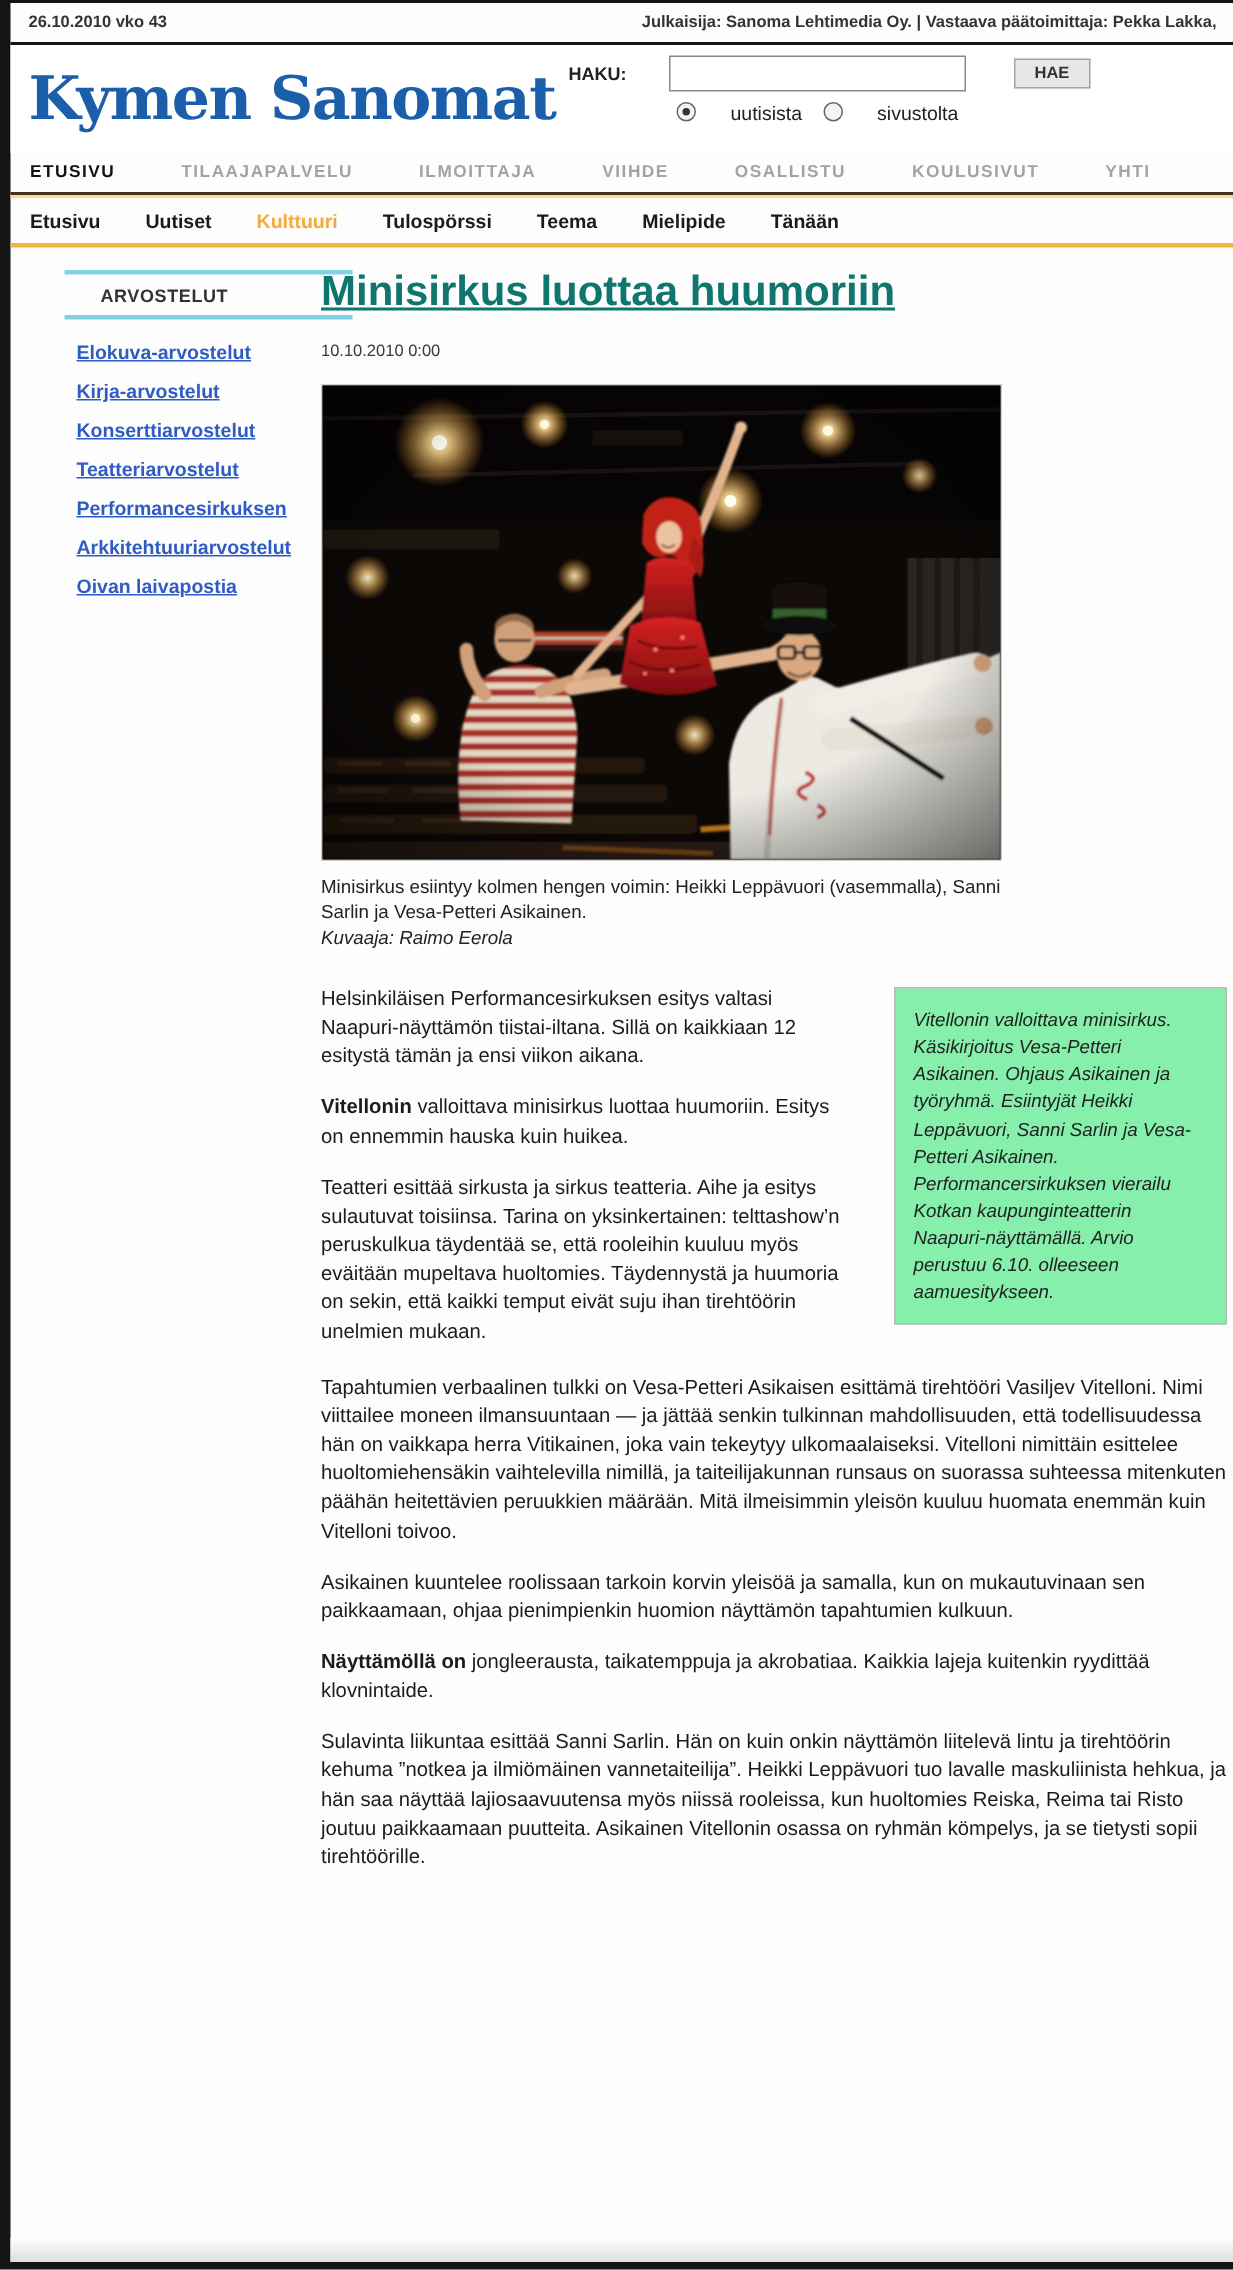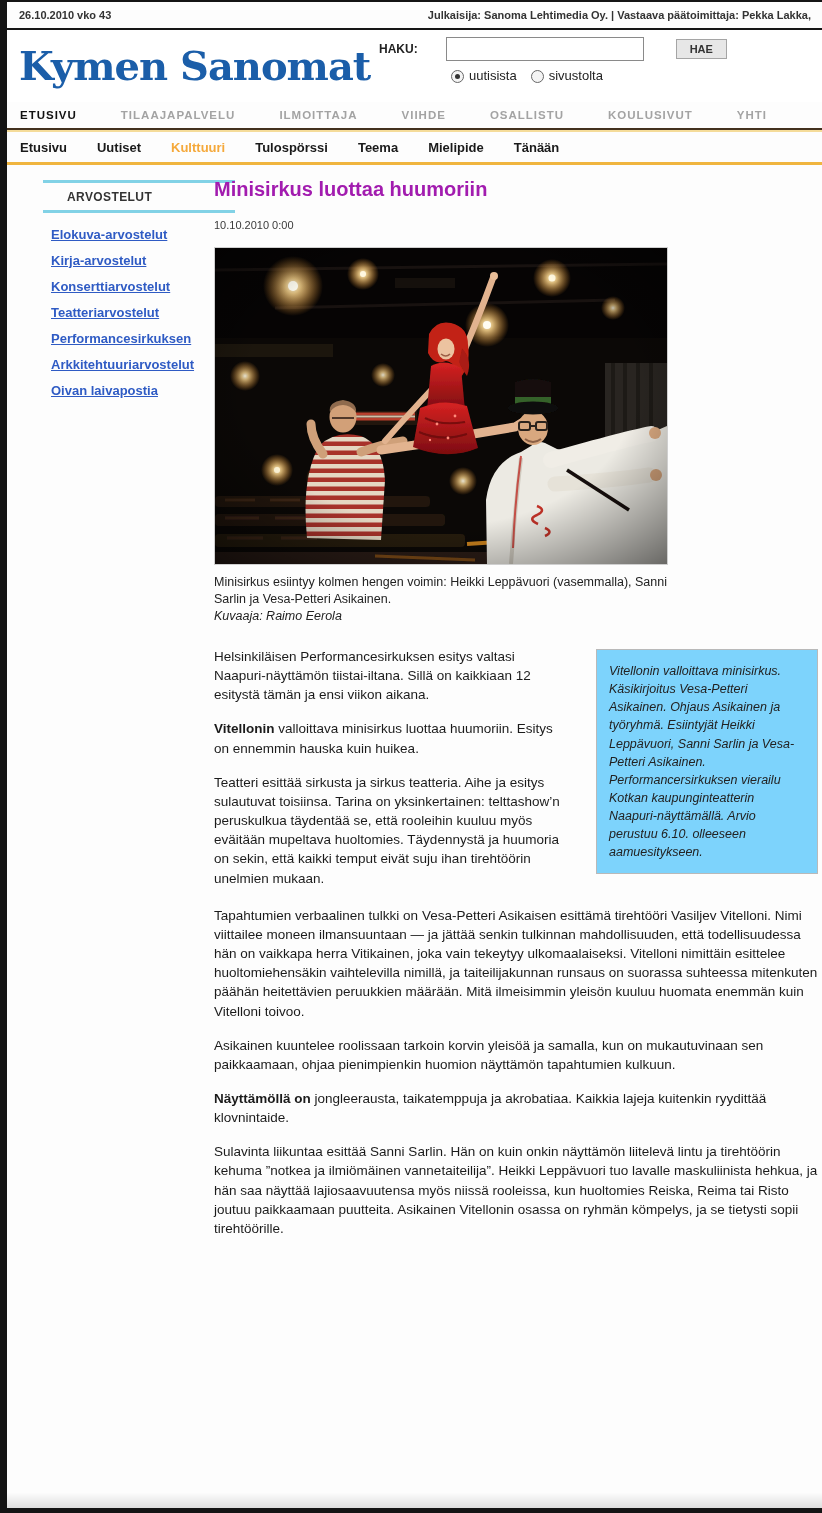--- a/index.html
+++ b/index.html
@@ -14,21 +14,21 @@
   .header{position:relative;height:72px;background:#fff;}
   .logo{position:absolute;left:12px;top:12px;font-family:"DejaVu Serif","Liberation Serif",serif;
         font-weight:700;font-size:40px;letter-spacing:-1px;color:#1b5ea9;cursor:pointer;}
   .search{position:absolute;left:372px;top:7px;}
   .search-row{display:flex;align-items:center;gap:20px;}
   .search-label{font-size:12px;font-weight:700;color:#222;margin-right:8px;}
   .search-input{width:192px;height:20px;border:1px solid #8a8a8a;background:#fff;}
   .search-btn{margin-left:12px;padding:3px 13px;background:#e7e7e7;border:1px solid #a5a5a5;
               font-size:11px;font-weight:700;color:#333;cursor:pointer;}
   .radio-row{display:flex;align-items:center;gap:14px;margin:7px 0 0 72px;font-size:13px;color:#222;}
-  .radio-opt{display:flex;align-items:flex-end;gap:5px;cursor:pointer;}
+  .radio-opt{display:flex;align-items:flex-start;gap:23px;cursor:pointer;}
   .radio{width:11px;height:11px;border:1px solid #666;border-radius:50%;background:#f4f4f4;
          display:inline-flex;align-items:center;justify-content:center;}
   .radio.sel::after{content:"";width:5px;height:5px;border-radius:50%;background:#333;}
   
   .mainnav{display:flex;align-items:center;gap:44px;height:26px;padding-left:13px;
            font-size:11.5px;font-weight:700;letter-spacing:1px;white-space:nowrap;overflow:hidden;}
   .mainnav .nav-item{color:#a3a3a3;cursor:pointer;}
   .mainnav .nav-item.active{color:#111;}
   .line-dark{height:2px;background:#43311e;}
   .line-paleyellow{height:2px;background:#f5dc9a;}
@@ -39,30 +39,30 @@
   .line-gold{height:3px;background:#f0b53f;}
   
   .sidebar{position:absolute;left:0;top:178px;width:192px;padding-left:36px;}
   .side-line{height:3px;background:#82d2e6;}
   .side-title{padding:7px 0 6px 24px;font-size:12px;font-weight:700;color:#333;letter-spacing:.4px;}
   .side-links{padding:14px 0 0 8px;}
   .side-links a{display:block;margin-bottom:11px;font-size:13px;font-weight:700;
                 color:#2f5bc4;text-decoration:underline;cursor:pointer;}
   
   .main{position:absolute;left:207px;top:172px;width:604px;}
-  h1.article-title{margin:4px 0 0;font-size:20px;font-weight:700;color:#a21caf;}
+  h1.article-title{margin:4px 0 0;font-size:28px;font-weight:700;color:#0f766e;text-decoration:underline;}
   .article-date{margin-top:18px;font-size:11px;color:#3a3a3a;}
   .photo-wrap{margin-top:16px;width:452px;height:316px;border:1px solid #cfcfcf;overflow:hidden;background:#0b0806;}
   .caption{margin-top:9px;width:470px;font-size:12.5px;line-height:1.32;color:#222;}
   .credit{margin-top:2px;width:470px;font-size:12.5px;font-style:italic;color:#222;}
   .body-text{margin-top:24px;font-size:13.5px;line-height:1.42;color:#1b1b1b;}
   .body-text p{margin:0 0 15px;}
   .body-text p:nth-of-type(4){clear:both;padding-top:3px;}
   .infobox{float:right;width:196px;margin:2px 0 12px 32px;padding:12px 12px;
-           border:1px solid #b9b9b9;font-size:12.5px;line-height:1.45;font-style:italic;color:#222;background:#7dd3fc;}
+           border:1px solid #b9b9b9;font-size:12.5px;line-height:1.45;font-style:italic;color:#222;background:#86efac;}
   .bottom-fade{position:absolute;bottom:0;left:0;right:0;height:16px;
                background:linear-gradient(#fefefe,#dedede);}
 </style>
 </head>
 <body>
 
 <div class="page">
 
   <div class="topbar">
     <span>26.10.2010 vko 43</span>

